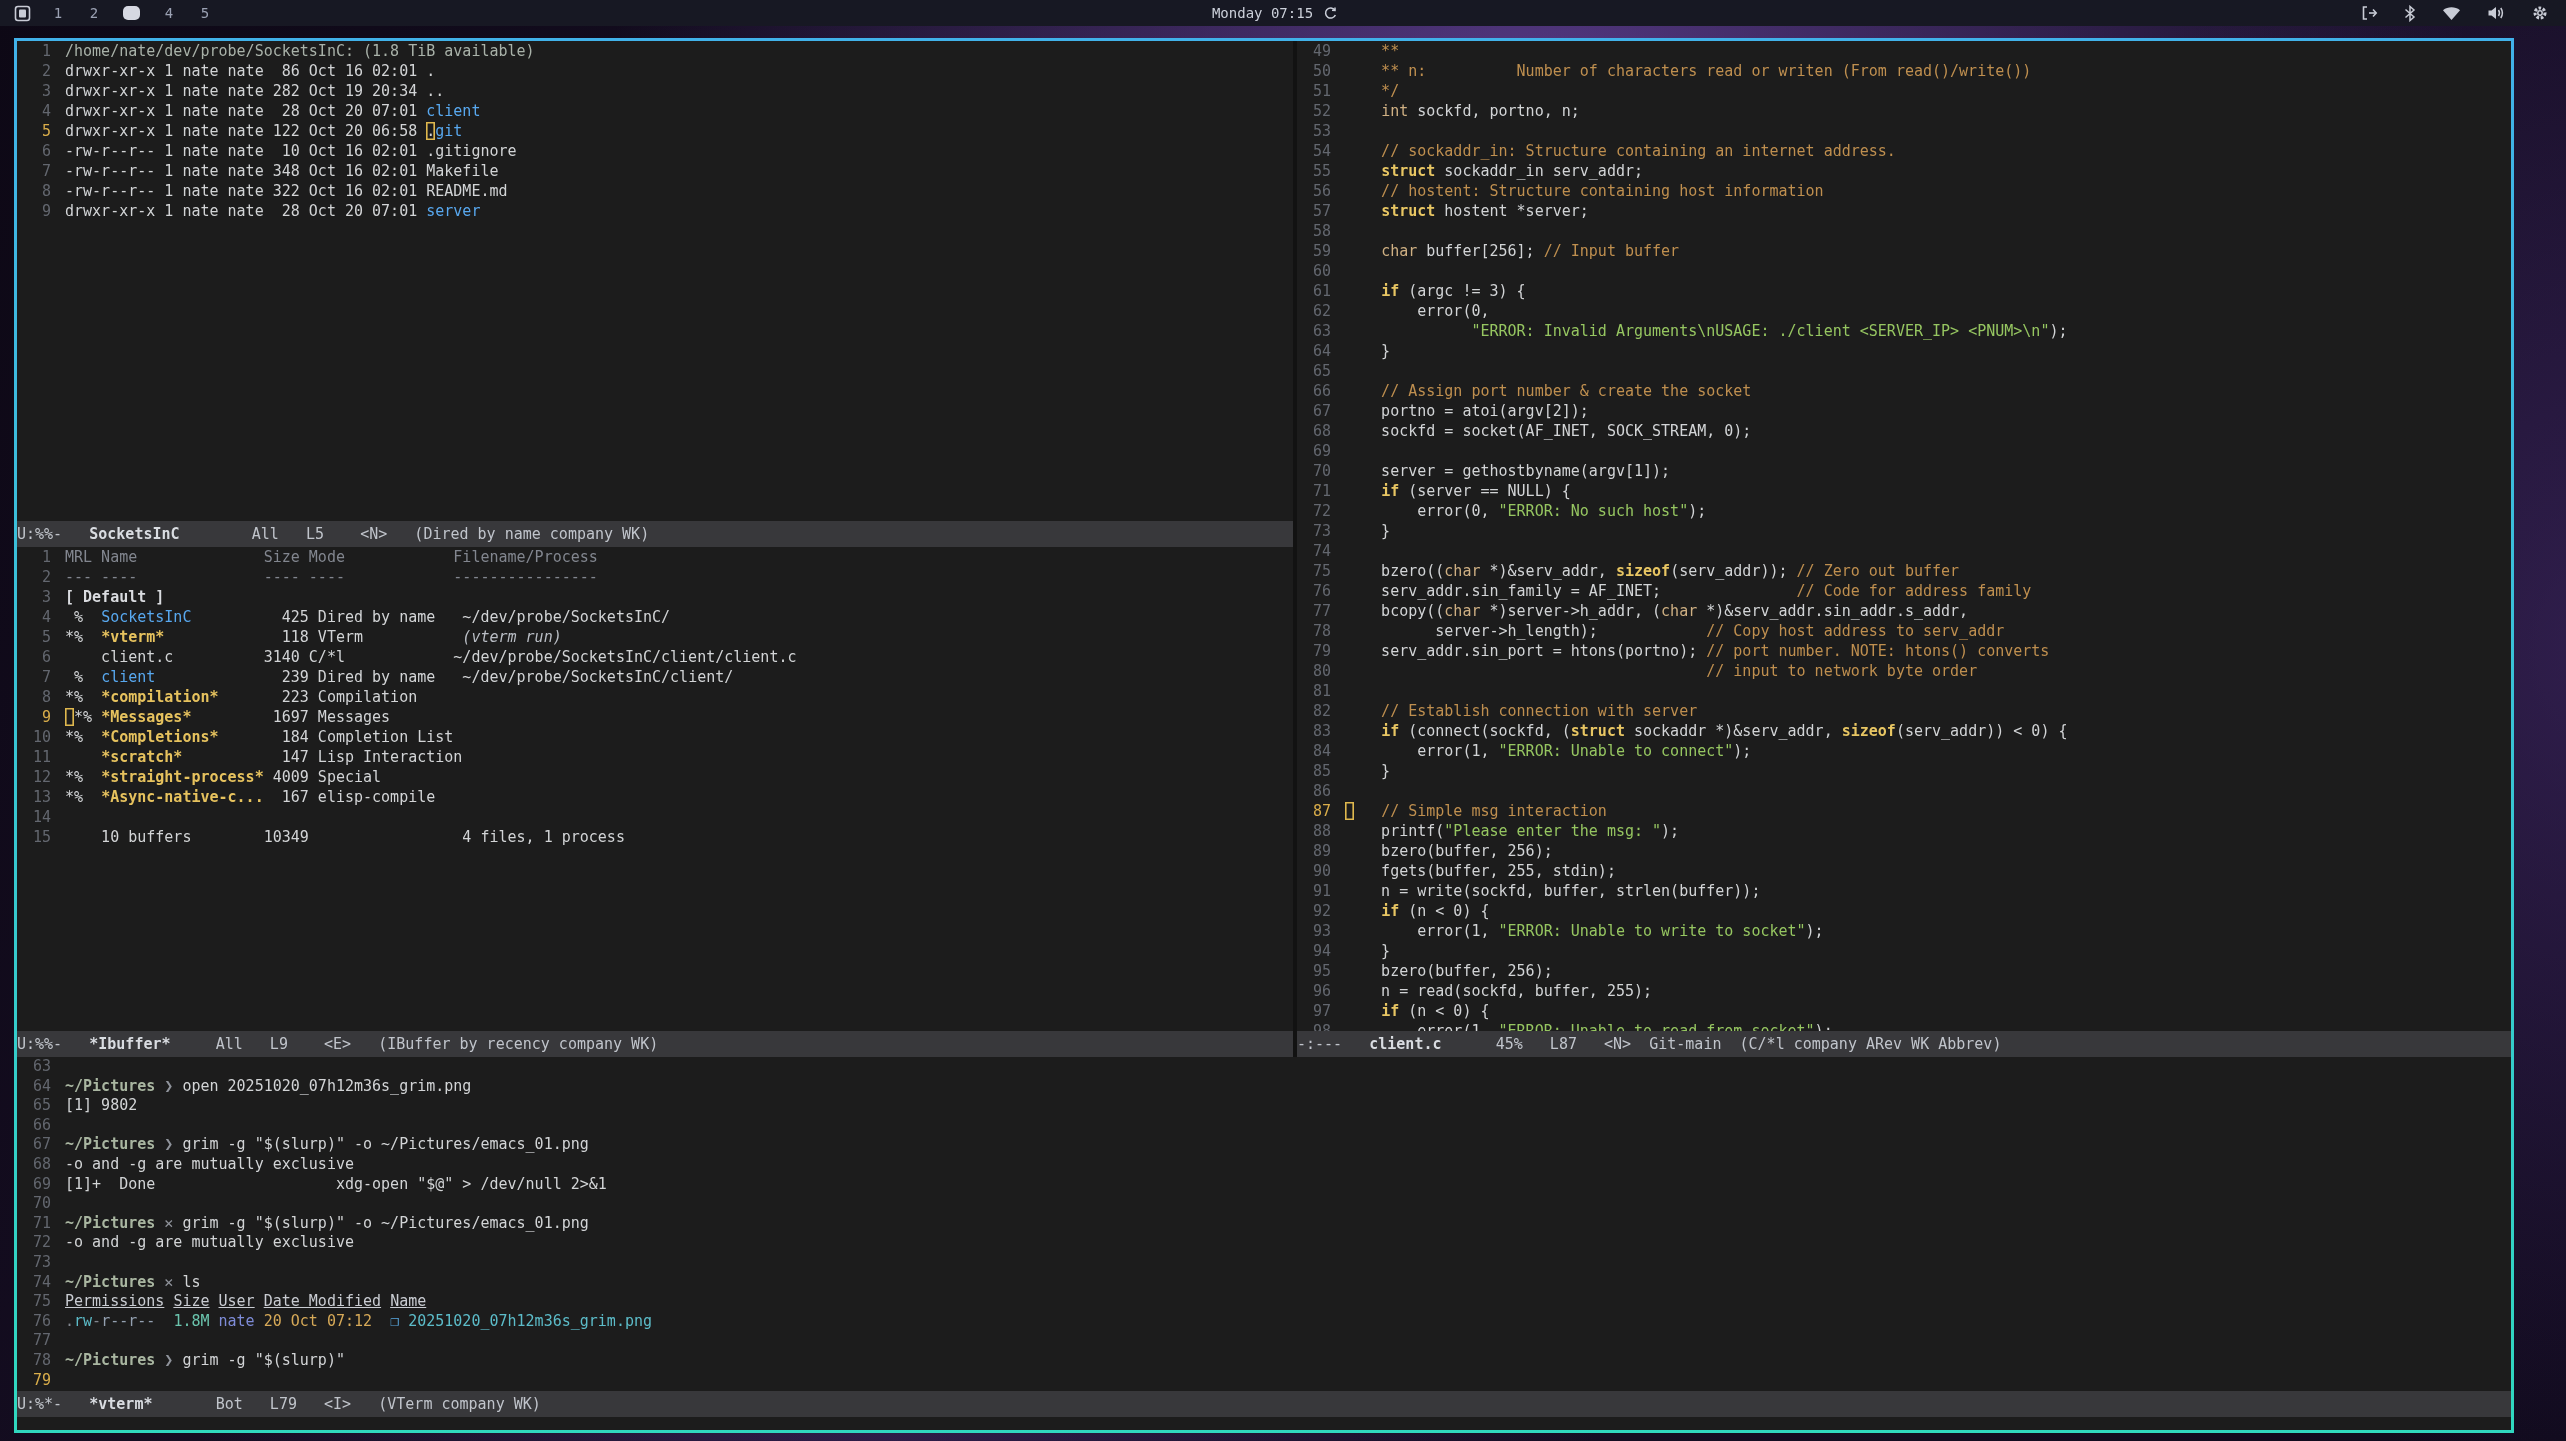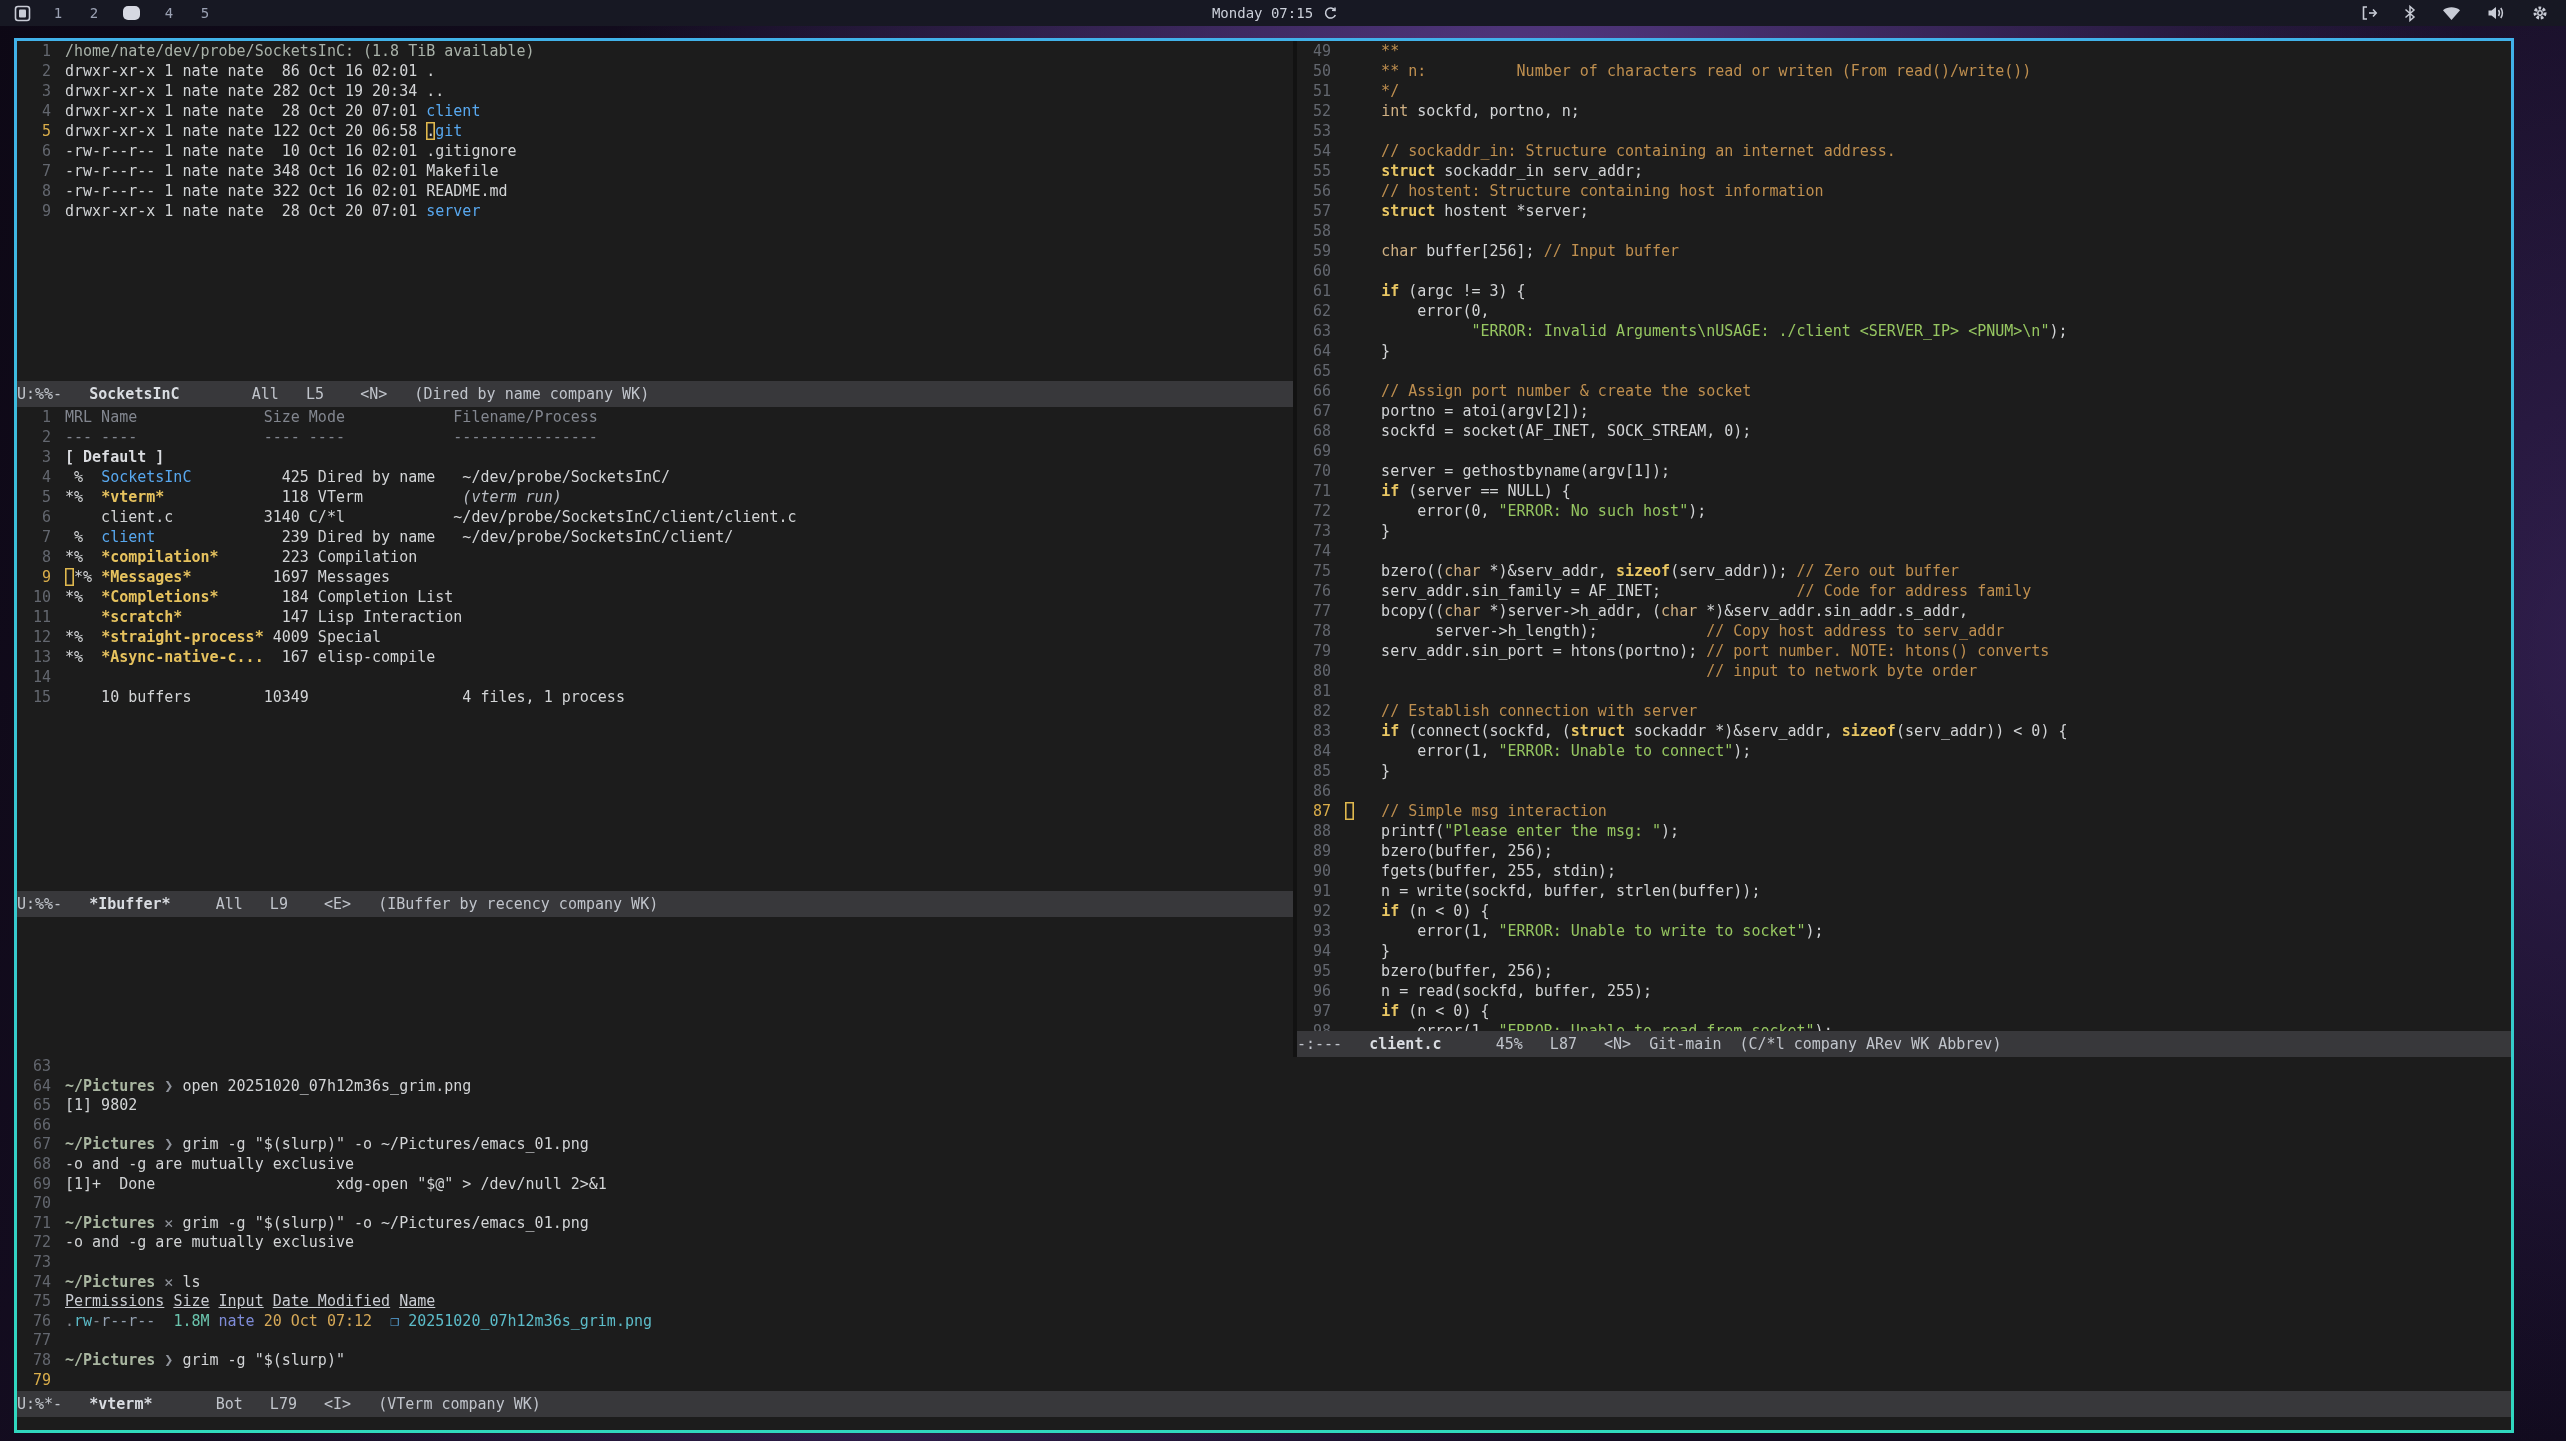--- a/index.html
+++ b/index.html
@@ -25,21 +25,21 @@
   .bicon svg{display:block;}
   
   .frame{position:absolute;left:14px;top:38px;width:2500px;height:1395px;box-sizing:border-box;
     padding:3px;background:linear-gradient(180deg,#41b1e9,#30d7bf);}
   .frame-inner{width:100%;height:100%;background:#1c1c1c;display:flex;flex-direction:column;overflow:hidden;}
   .upper{display:flex;height:1016px;}
   .leftcol{width:1276px;display:flex;flex-direction:column;}
   .vdivider{width:4px;background:#121212;}
   .rightcol{flex:1;display:flex;flex-direction:column;min-width:0;}
   .pane{overflow:hidden;background:#1c1c1c;font-size:15px;line-height:20px;}
-  .pane-dired{height:340px;}
+  .pane-dired{height:480px;}
   .pane-ibuffer{height:484px;}
   .pane-code{height:1188px;}
   .pane-vterm{height:334px;line-height:19.6px;}
   .minibuffer{flex:1;background:#1c1c1c;}
   .vline{white-space:pre;}
   .ln{display:inline-block;width:34px;text-align:right;padding-right:14px;color:#63676f;}
   .ln.cur{color:#d9ad4a;}
   .modeline{height:26px;line-height:26px;background:#38383b;color:#c0c4cb;
     padding-left:0;white-space:pre;font-size:15px;flex:none;}
   .s-ml{color:#c0c4cb;} .s-mlb{color:#d9dce1;font-weight:bold;}
@@ -215,21 +215,21 @@
         <div class="vline"><span class="ln">65</span><span class="s-d">[1] 9802</span></div>
         <div class="vline"><span class="ln">66</span></div>
         <div class="vline"><span class="ln">67</span><span class="s-path">~/Pictures</span><span class="s-sym"> ❯ </span><span class="s-d">grim -g "$(slurp)" -o ~/Pictures/emacs_01.png</span></div>
         <div class="vline"><span class="ln">68</span><span class="s-d">-o and -g are mutually exclusive</span></div>
         <div class="vline"><span class="ln">69</span><span class="s-d">[1]+  Done                    xdg-open "$@" &gt; /dev/null 2&gt;&amp;1</span></div>
         <div class="vline"><span class="ln">70</span></div>
         <div class="vline"><span class="ln">71</span><span class="s-path">~/Pictures</span><span class="s-sym"> ✕ </span><span class="s-d">grim -g "$(slurp)" -o ~/Pictures/emacs_01.png</span></div>
         <div class="vline"><span class="ln">72</span><span class="s-d">-o and -g are mutually exclusive</span></div>
         <div class="vline"><span class="ln">73</span></div>
         <div class="vline"><span class="ln">74</span><span class="s-path">~/Pictures</span><span class="s-sym"> ✕ </span><span class="s-d">ls</span></div>
-        <div class="vline"><span class="ln">75</span><span class="s-und">Permissions</span><span class="s-d"> </span><span class="s-und">Size</span><span class="s-d"> </span><span class="s-und">Input</span><span class="s-d"> </span><span class="s-und">Date Modified</span><span class="s-d"> </span><span class="s-und">Name</span></div>
+        <div class="vline"><span class="ln">75</span><span class="s-und">Permissions</span><span class="s-d"> </span><span class="s-und">Size</span><span class="s-d"> </span><span class="s-und">User</span><span class="s-d"> </span><span class="s-und">Date Modified</span><span class="s-d"> </span><span class="s-und">Name</span></div>
         <div class="vline"><span class="ln">76</span><span class="s-dim">.</span><span class="s-cyan">rw</span><span class="s-dim">-</span><span class="s-pdim">r--r--</span><span class="s-d">  </span><span class="s-grnA">1.8M</span><span class="s-d"> </span><span class="s-ind">nate</span><span class="s-d"> </span><span class="s-amb">20 Oct 07:12</span><span class="s-d">  </span><span class="s-fico">❐</span><span class="s-d"> </span><span class="s-cyan">20251020_07h12m36s_grim.png</span></div>
         <div class="vline"><span class="ln">77</span></div>
         <div class="vline"><span class="ln">78</span><span class="s-path">~/Pictures</span><span class="s-sym"> ❯ </span><span class="s-d">grim -g "$(slurp)"</span></div>
         <div class="vline"><span class="ln cur">79</span></div>
       </div>
     <div class="modeline"><span class="s-ml">U:%*-   </span><span class="s-mlb">*vterm*</span><span class="s-ml">       Bot   L79   &lt;I&gt;   (VTerm company WK)</span></div>
     <div class="minibuffer"></div>
   </div>
 </div>
 

